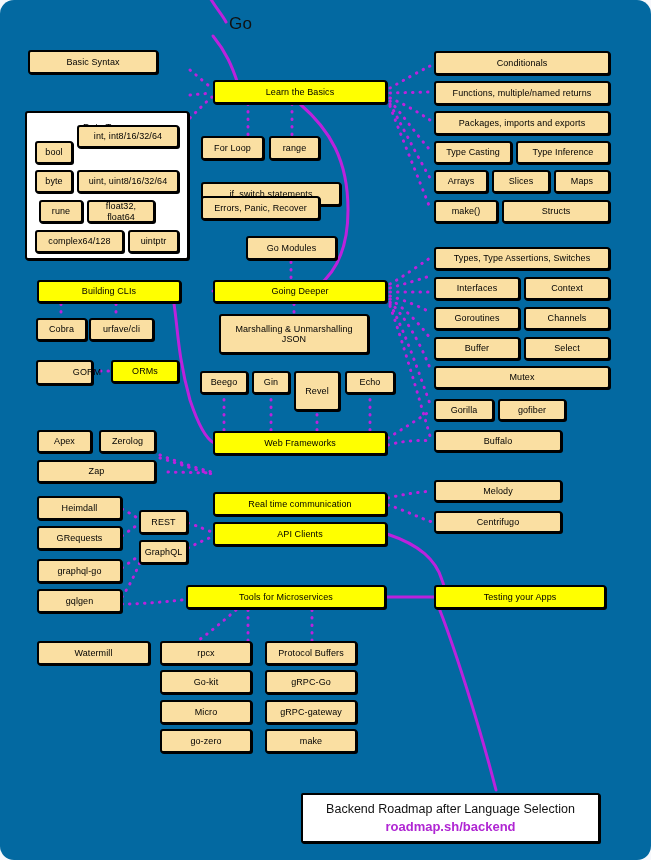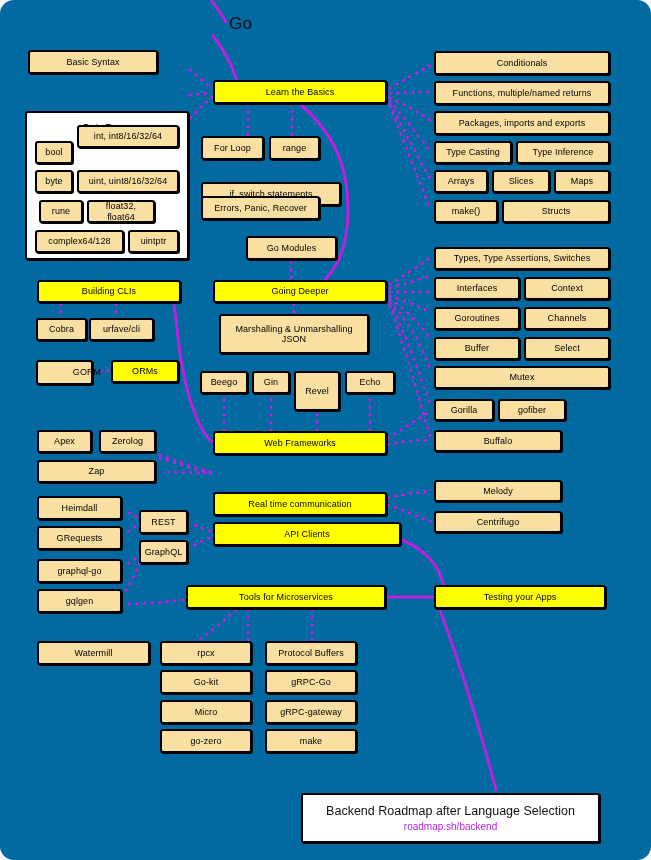--- a/index.html
+++ b/index.html
@@ -82,22 +82,23 @@
     flex-direction: column;
     align-items: center;
     justify-content: center;
     gap: 3px;
   }
   .legend-title {
     font-size: 12.5px;
     color: #111;
   }
   .legend-link {
-    font-size: 10px;
+    font-size: 13px;
     color: #b026d3;
+    font-weight: bold;
   }
 </style>
 </head>
 <body>
 
 <div id="stage">
 
   <svg class="edges" viewBox="0 0 651 860">
     <g stroke="#bb22dd" fill="none" stroke-linecap="round">
 
@@ -237,21 +238,21 @@
   <div class="node tan" style="left:434px; top:399px; width:60px; height:22px;">Gorilla</div>
   <div class="node tan" style="left:498px; top:399px; width:68px; height:22px;">gofiber</div>
   <div class="node tan" style="left:434px; top:430px; width:128px; height:22px;">Buffalo</div>
 
   <div class="node tan" style="left:37px; top:430px; width:55px; height:23px;">Apex</div>
   <div class="node tan" style="left:99px; top:430px; width:57px; height:23px;">Zerolog</div>
   <div class="node tan" style="left:37px; top:460px; width:119px; height:23px;">Zap</div>
 
   <div class="node yellow" style="left:213px; top:431px; width:174px; height:24px;">Web Frameworks</div>
   <div class="node yellow" style="left:213px; top:492px; width:174px; height:24px;">Real time communication</div>
-  <div class="node yellow" style="left:213px; top:522px; width:188px; height:24px;">API Clients</div>
+  <div class="node yellow" style="left:213px; top:522px; width:174px; height:24px;">API Clients</div>
 
   <div class="node tan" style="left:434px; top:480px; width:128px; height:22px;">Melody</div>
   <div class="node tan" style="left:434px; top:511px; width:128px; height:22px;">Centrifugo</div>
 
   <div class="node tan" style="left:37px; top:496px; width:85px; height:24px;">Heimdall</div>
   <div class="node tan" style="left:37px; top:526px; width:85px; height:24px;">GRequests</div>
   <div class="node tan" style="left:37px; top:559px; width:85px; height:24px;">graphql-go</div>
   <div class="node tan" style="left:37px; top:589px; width:85px; height:24px;">gqlgen</div>
   <div class="node tan" style="left:139px; top:510px; width:49px; height:24px;">REST</div>
   <div class="node tan" style="left:139px; top:540px; width:49px; height:24px;">GraphQL</div>

